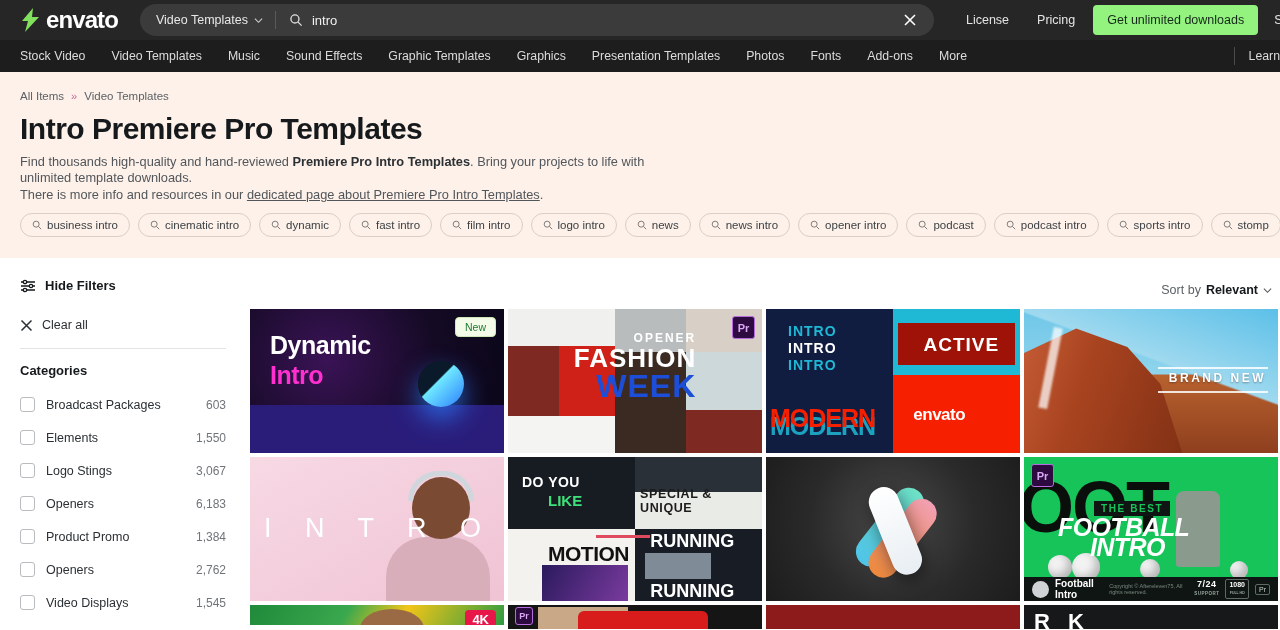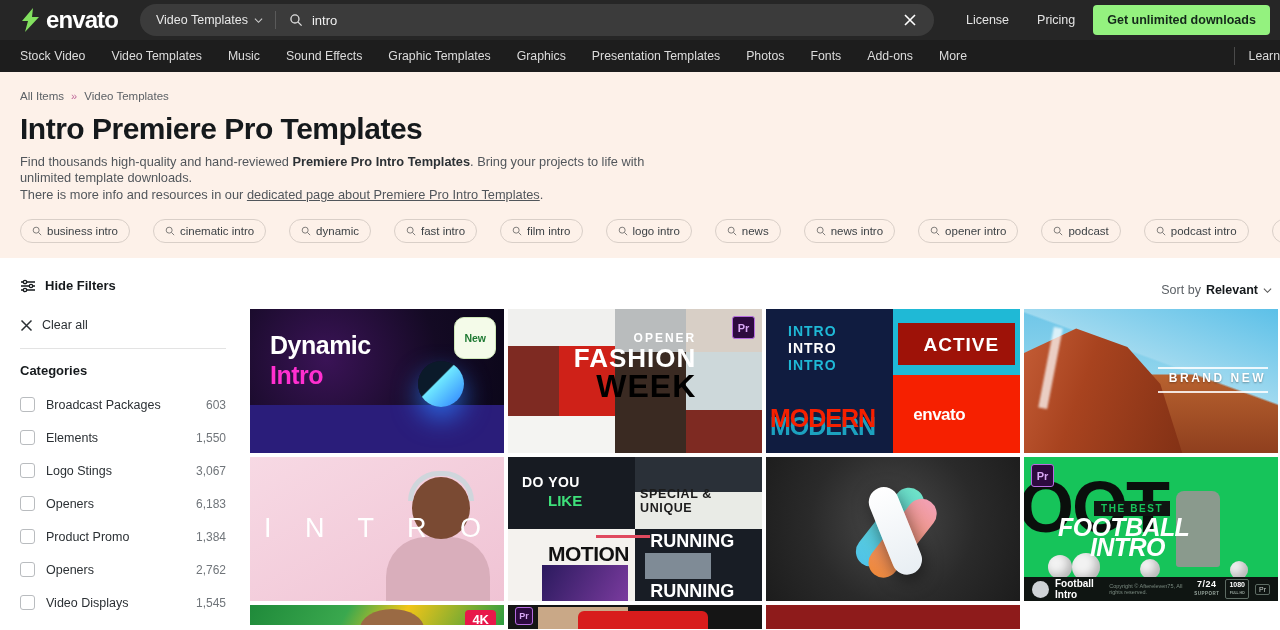--- a/index.html
+++ b/index.html
@@ -45,21 +45,21 @@
   .search-ic { width: 14px; height: 14px; display: block; flex: 0 0 auto; }
   .search-val { color: #f1f1f1; font-size: 13px; }
   .search-x { margin-right: 16px; width: 16px; height: 16px; display: block; flex: 0 0 auto; }
 
   .hdr-right { display: flex; align-items: center; gap: 0; margin-left: 18px; flex: 0 0 auto; }
   .hdr-link { color: #e4e4e4; font-size: 12.5px; padding: 0 14px; white-space: nowrap; }
   .cta {
     background: #94f27f;
     color: #14281a;
     font-size: 12.5px;
-    font-weight: 700;
+    font-weight: 400;
     border-radius: 4px;
     padding: 8px 14px;
     margin-left: 4px;
     white-space: nowrap;
   }
   .signin { color: #e4e4e4; font-size: 12.5px; padding-left: 16px; white-space: nowrap; }
 
   
   .navbar {
     height: 32px;
@@ -84,21 +84,21 @@
     font-size: 30px;
     font-weight: bold;
     letter-spacing: -0.5px;
     margin: 10px 0 8px;
     color: #15191c;
   }
   .lede { font-size: 12.8px; line-height: 16.4px; color: #51565b; max-width: 640px; }
   .lede b { color: #2b3034; font-weight: bold; }
   .lede a { color: #51565b; text-decoration: underline; }
 
-  .chips { display: flex; gap: 23px; margin-top: 16px; }
+  .chips { display: flex; gap: 8px; margin-top: 10px; }
   .chip {
     display: flex; align-items: center; gap: 5px;
     border: 1px solid #d9cfc8;
     border-radius: 14px;
     height: 24px;
     padding: 0 11px;
     font-size: 11.5px;
     color: #3d4246;
     background: transparent;
     white-space: nowrap;
@@ -139,22 +139,22 @@
   .card {
     width: 254px; height: 144px;
     position: relative;
     overflow: hidden;
     background: #111;
   }
 
   .badge-new {
     position: absolute; top: 8px; right: 8px;
     background: #f4fbe9; color: #1f7a33;
-    font-size: 10.5px; font-weight: bold;
-    border-radius: 10px; padding: 14px 9px;
+    font-size: 10.5px; font-weight: normal;
+    border-radius: 4px; padding: 3px 9px;
     border: 1px solid #cfe8b8;
     z-index: 5;
   }
   .badge-pr {
     position: absolute; top: 7px; left: 7px;
     width: 23px; height: 23px;
     background: #2d0a3f; border: 1.6px solid #b66ce0; border-radius: 3px;
     color: #d9a7f5; font-size: 11px; font-weight: bold;
     display: flex; align-items: center; justify-content: center;
     z-index: 5;
@@ -185,21 +185,21 @@
   .c-fw .w3 { left:70%; top:0; width:30%; height:30%; background:#d8cfc6; }
   .c-fw .w4 { left:0; top:26%; width:20%; height:48%; background:#7e2a22; }
   .c-fw .w5 { left:20%; top:26%; width:22%; height:48%; background:#cf2118; }
   .c-fw .w6 { left:42%; top:30%; width:28%; height:70%; background:#3a2a22; }
   .c-fw .w7 { left:70%; top:30%; width:30%; height:40%; background:#cdd8da; }
   .c-fw .w8 { left:0; top:74%; width:42%; height:26%; background:#f4f4f2; }
   .c-fw .w9 { left:70%; top:70%; width:30%; height:30%; background:#7e2a22; }
   .c-fw .fwtxt { position: absolute; left: 50%; top: 22px; transform: translateX(-50%); text-align: right; z-index:4; }
   .c-fw .f1 { color: #fff; font-size: 12px; font-weight: bold; letter-spacing: 2px; }
   .c-fw .f2 { color: #fff; font-size: 26px; font-weight: bold; letter-spacing: 1px; line-height: 26px; }
-  .c-fw .f3 { color: #000000; font-size: 32px; font-weight: bold; letter-spacing: 1px; line-height: 30px; }
+  .c-fw .f3 { color: #1d4ed8; font-size: 32px; font-weight: bold; letter-spacing: 1px; line-height: 30px; }
 
   
   .c-gl { background: #0f1b3d; }
   .c-gl .lblock { position:absolute; left:0; top:0; width:50%; height:100%; background:#101c40; }
   .c-gl .rtop { position:absolute; left:50%; top:0; width:50%; height:46%; background:#1fb9d6; }
   .c-gl .rbot { position:absolute; left:50%; top:46%; width:50%; height:54%; background:#f62000; }
   .c-gl .i1,.c-gl .i2,.c-gl .i3 { position:absolute; left:22px; font-size:14px; font-weight:bold; letter-spacing:1px; }
   .c-gl .i1 { top:14px; color:#1fb9d6; }
   .c-gl .i2 { top:31px; color:#fff; }
   .c-gl .i3 { top:48px; color:#1fb9d6; }
@@ -647,16 +647,19 @@
       <div class="card c-kid" style="height:20px">
         <div class="face"></div>
         <div class="badge-4k" style="bottom:-4px">4K</div>
       </div>
       <div class="card c-red" style="height:24px">
         <div class="tan"></div>
         <div class="shape"></div>
         <div class="badge-pr" style="top:2px;width:18px;height:18px;font-size:9px">Pr</div>
       </div>
       <div class="card c-pur" style="height:24px"></div>
+      <div class="card c-dkr" style="height:24px">
+        <div class="rk">R K</div>
+      </div>
 
     </div>
   </div>
 </div>
 
 </body></html>

